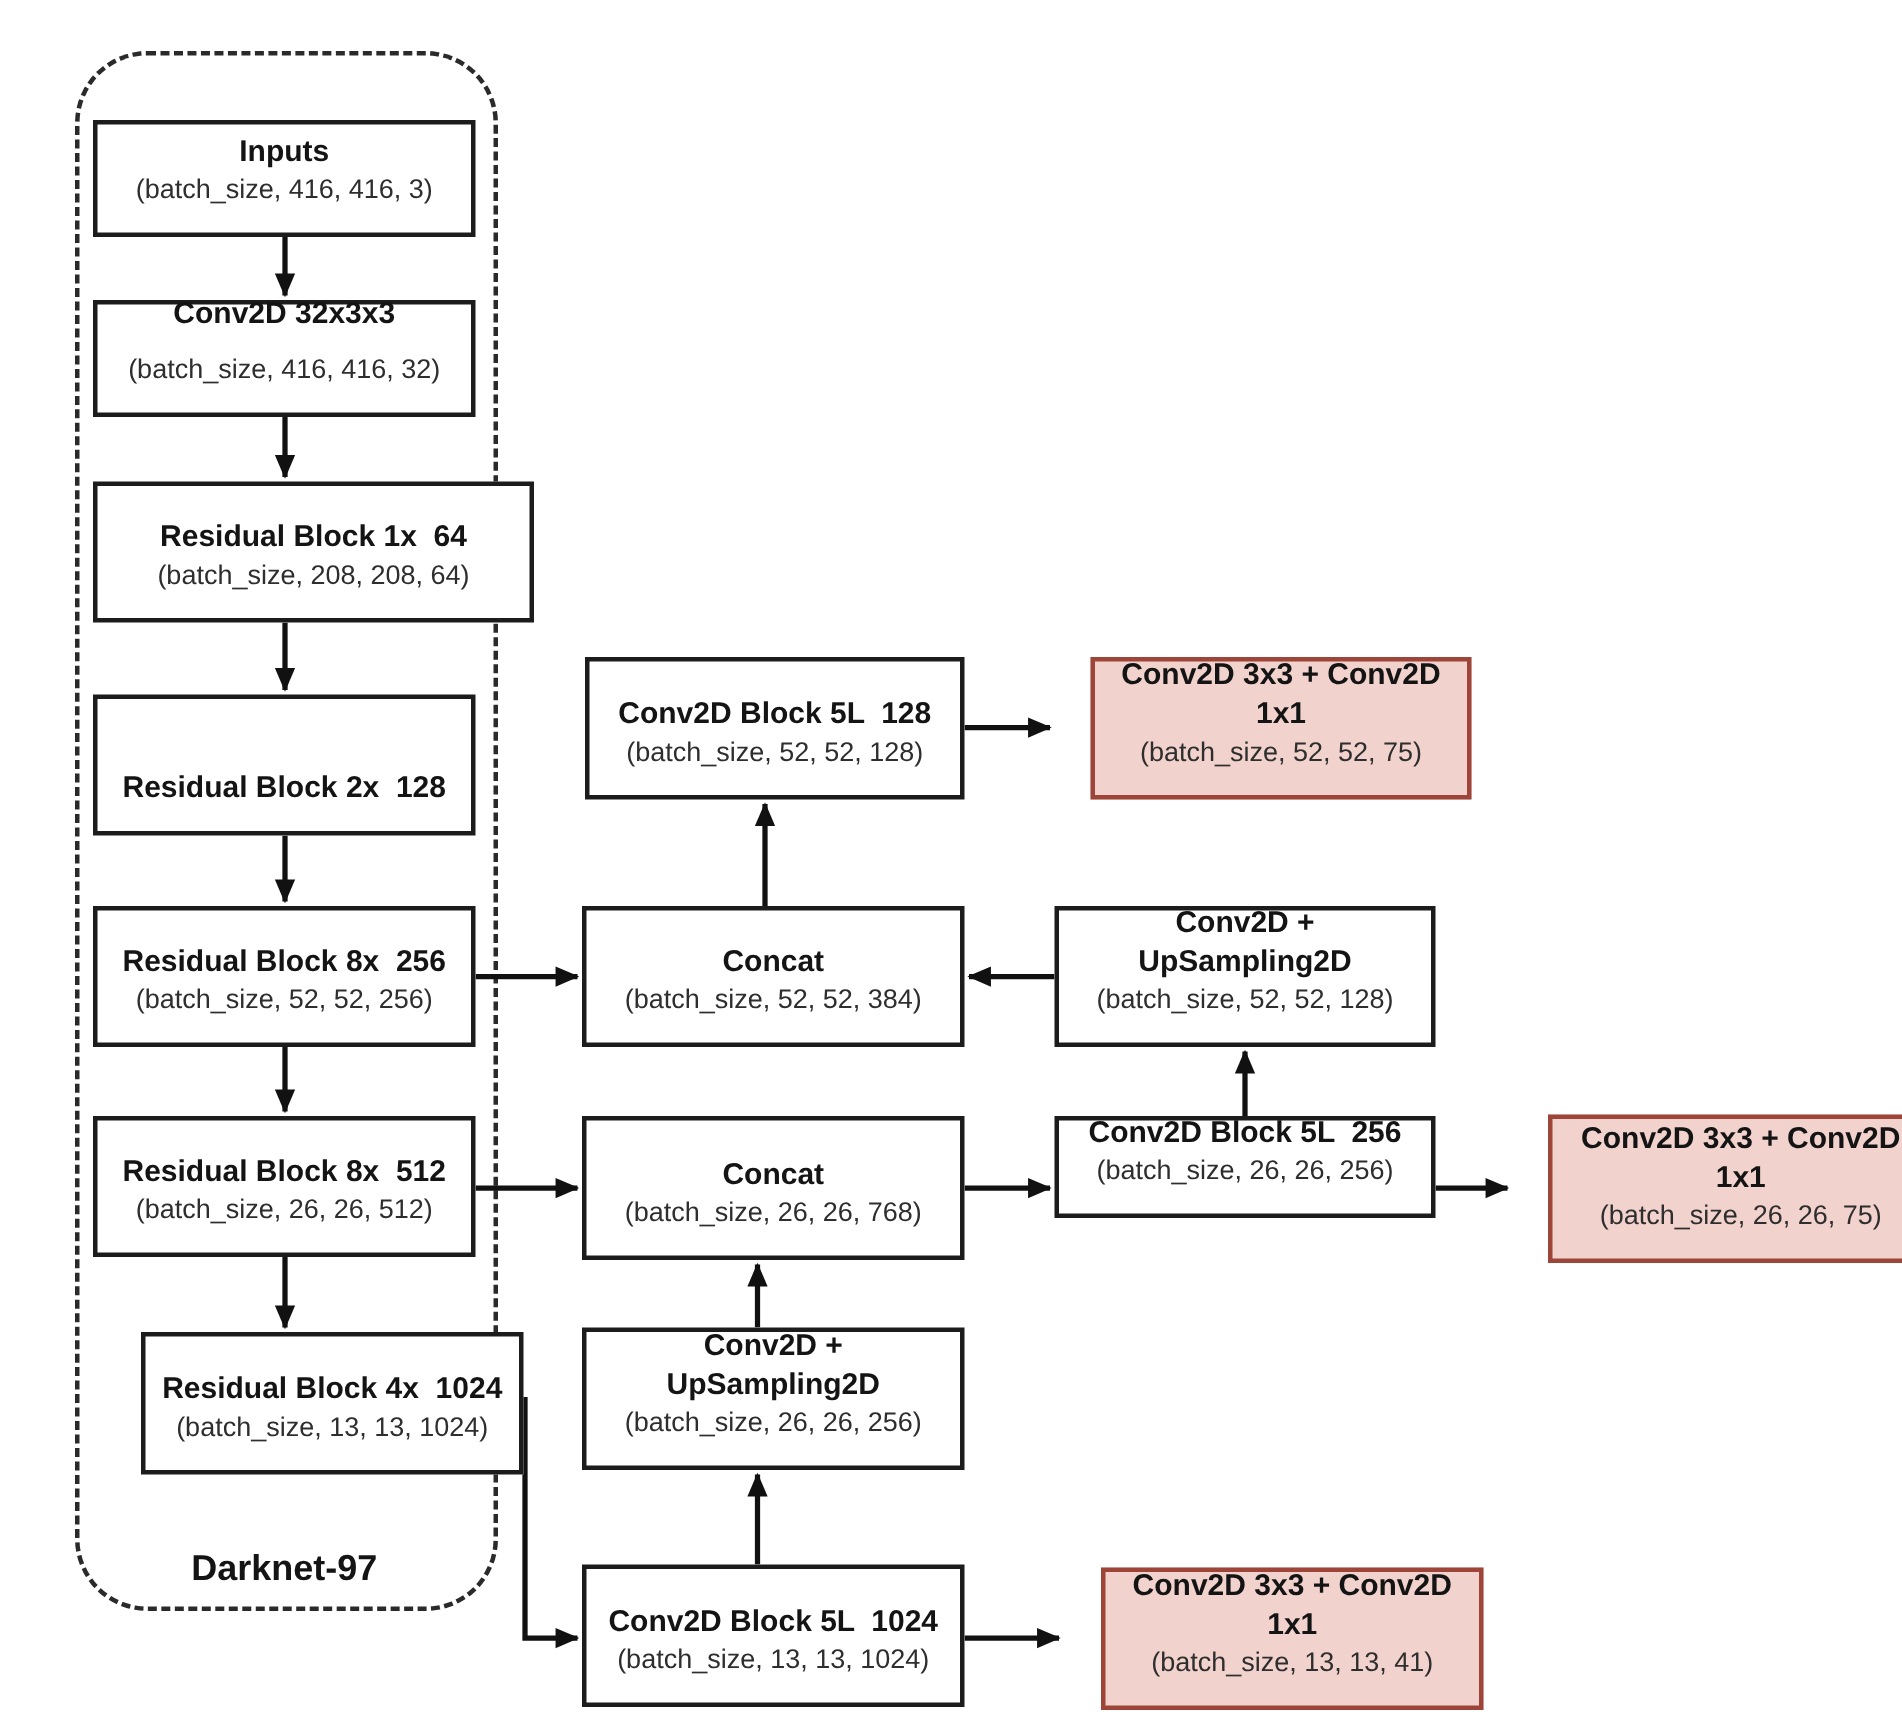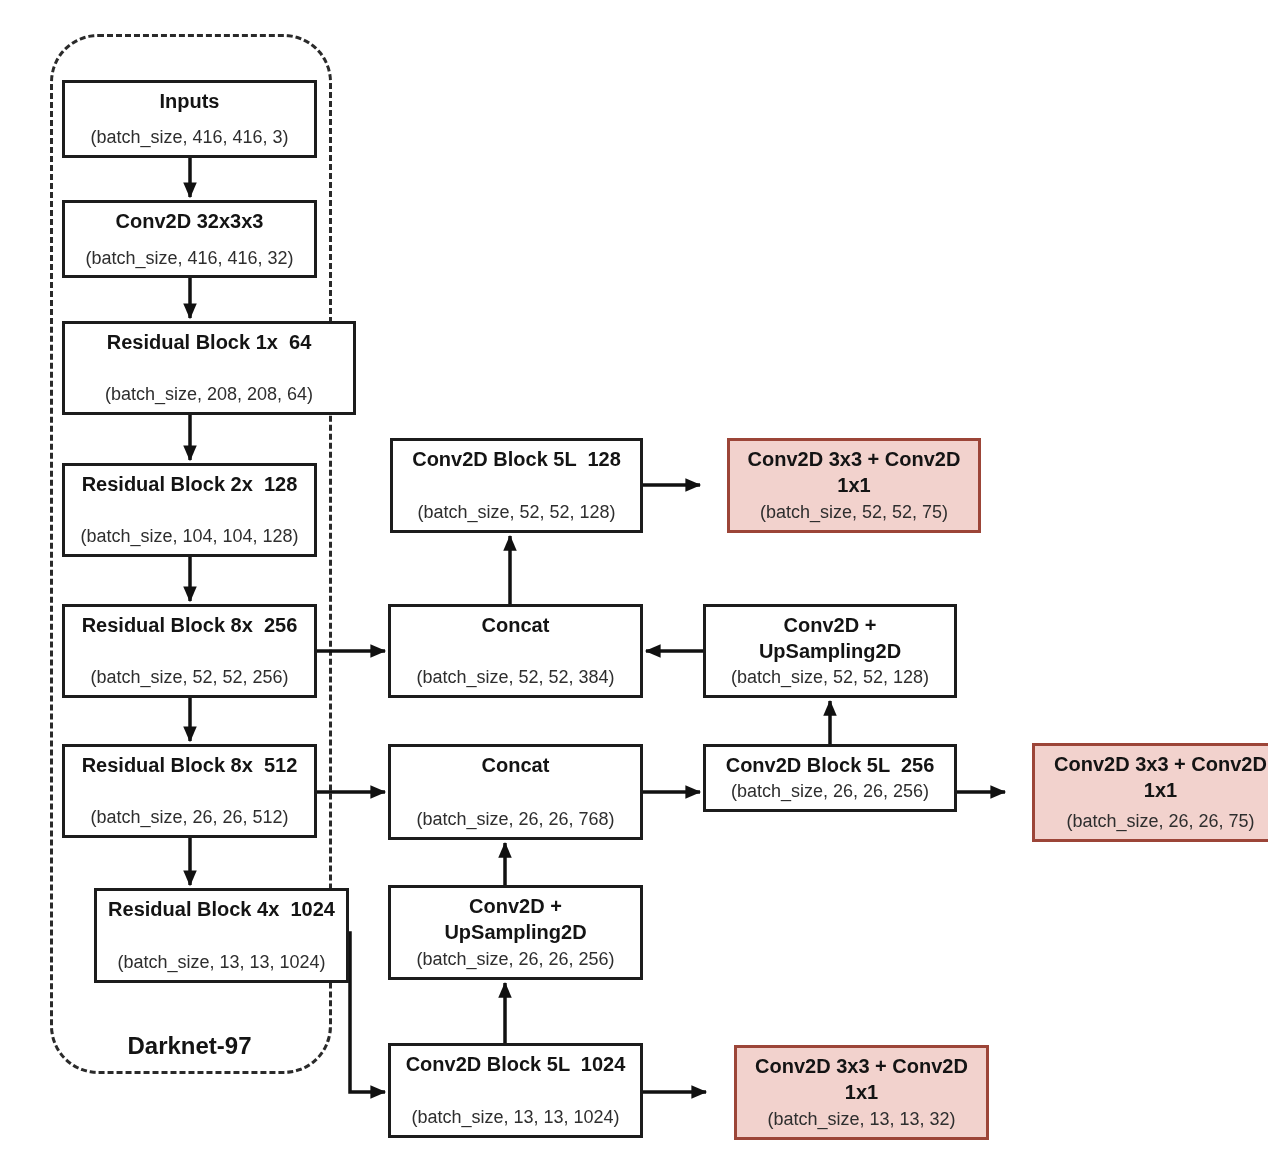--- a/index.html
+++ b/index.html
@@ -22,23 +22,23 @@
     border-radius:48px;
     left:50px;top:34px;width:282px;height:1040px;
     box-sizing:border-box;
   }
   .node{
     position:absolute;
     box-sizing:border-box;
     border:3px solid var(--ink);
     background:#ffffff;
     display:flex;flex-direction:column;
-    align-items:center;justify-content:space-between;
+    align-items:center;justify-content:flex-end;
     text-align:center;
-    padding:5px 6px;
+    padding:16px 6px;
     z-index:2;
   }
   .node .title{
     font-weight:bold;
     font-size:20px;
     line-height:26px;
     color:#141414;
     white-space:pre-wrap;
   }
   .node .shape{
@@ -171,21 +171,20 @@
   <div class="node n-conv32">
     <div class="title">Conv2D 32x3x3</div>
     <div class="shape">(batch_size, 416, 416, 32)</div>
   </div>
   <div class="node n-res1">
     <div class="title">Residual Block 1x  64</div>
     <div class="shape">(batch_size, 208, 208, 64)</div>
   </div>
   <div class="node n-res2">
     <div class="title">Residual Block 2x  128</div>
-    <div class="shape">(batch_size, 104, 104, 128)</div>
   </div>
   <div class="node n-res8a">
     <div class="title">Residual Block 8x  256</div>
     <div class="shape">(batch_size, 52, 52, 256)</div>
   </div>
   <div class="node n-res8b">
     <div class="title">Residual Block 8x  512</div>
     <div class="shape">(batch_size, 26, 26, 512)</div>
   </div>
   <div class="node n-res4">
@@ -226,16 +225,16 @@
   <div class="node n-upsample26">
     <div class="title">Conv2D + UpSampling2D</div>
     <div class="shape">(batch_size, 26, 26, 256)</div>
   </div>
   <div class="node n-block5l1024">
     <div class="title">Conv2D Block 5L  1024</div>
     <div class="shape">(batch_size, 13, 13, 1024)</div>
   </div>
   <div class="node head n-head13">
     <div class="title">Conv2D 3x3 + Conv2D 1x1</div>
-    <div class="shape">(batch_size, 13, 13, 32)</div>
+    <div class="shape">(batch_size, 13, 13, 41)</div>
   </div>
 
 </div>
 
 </body></html>

